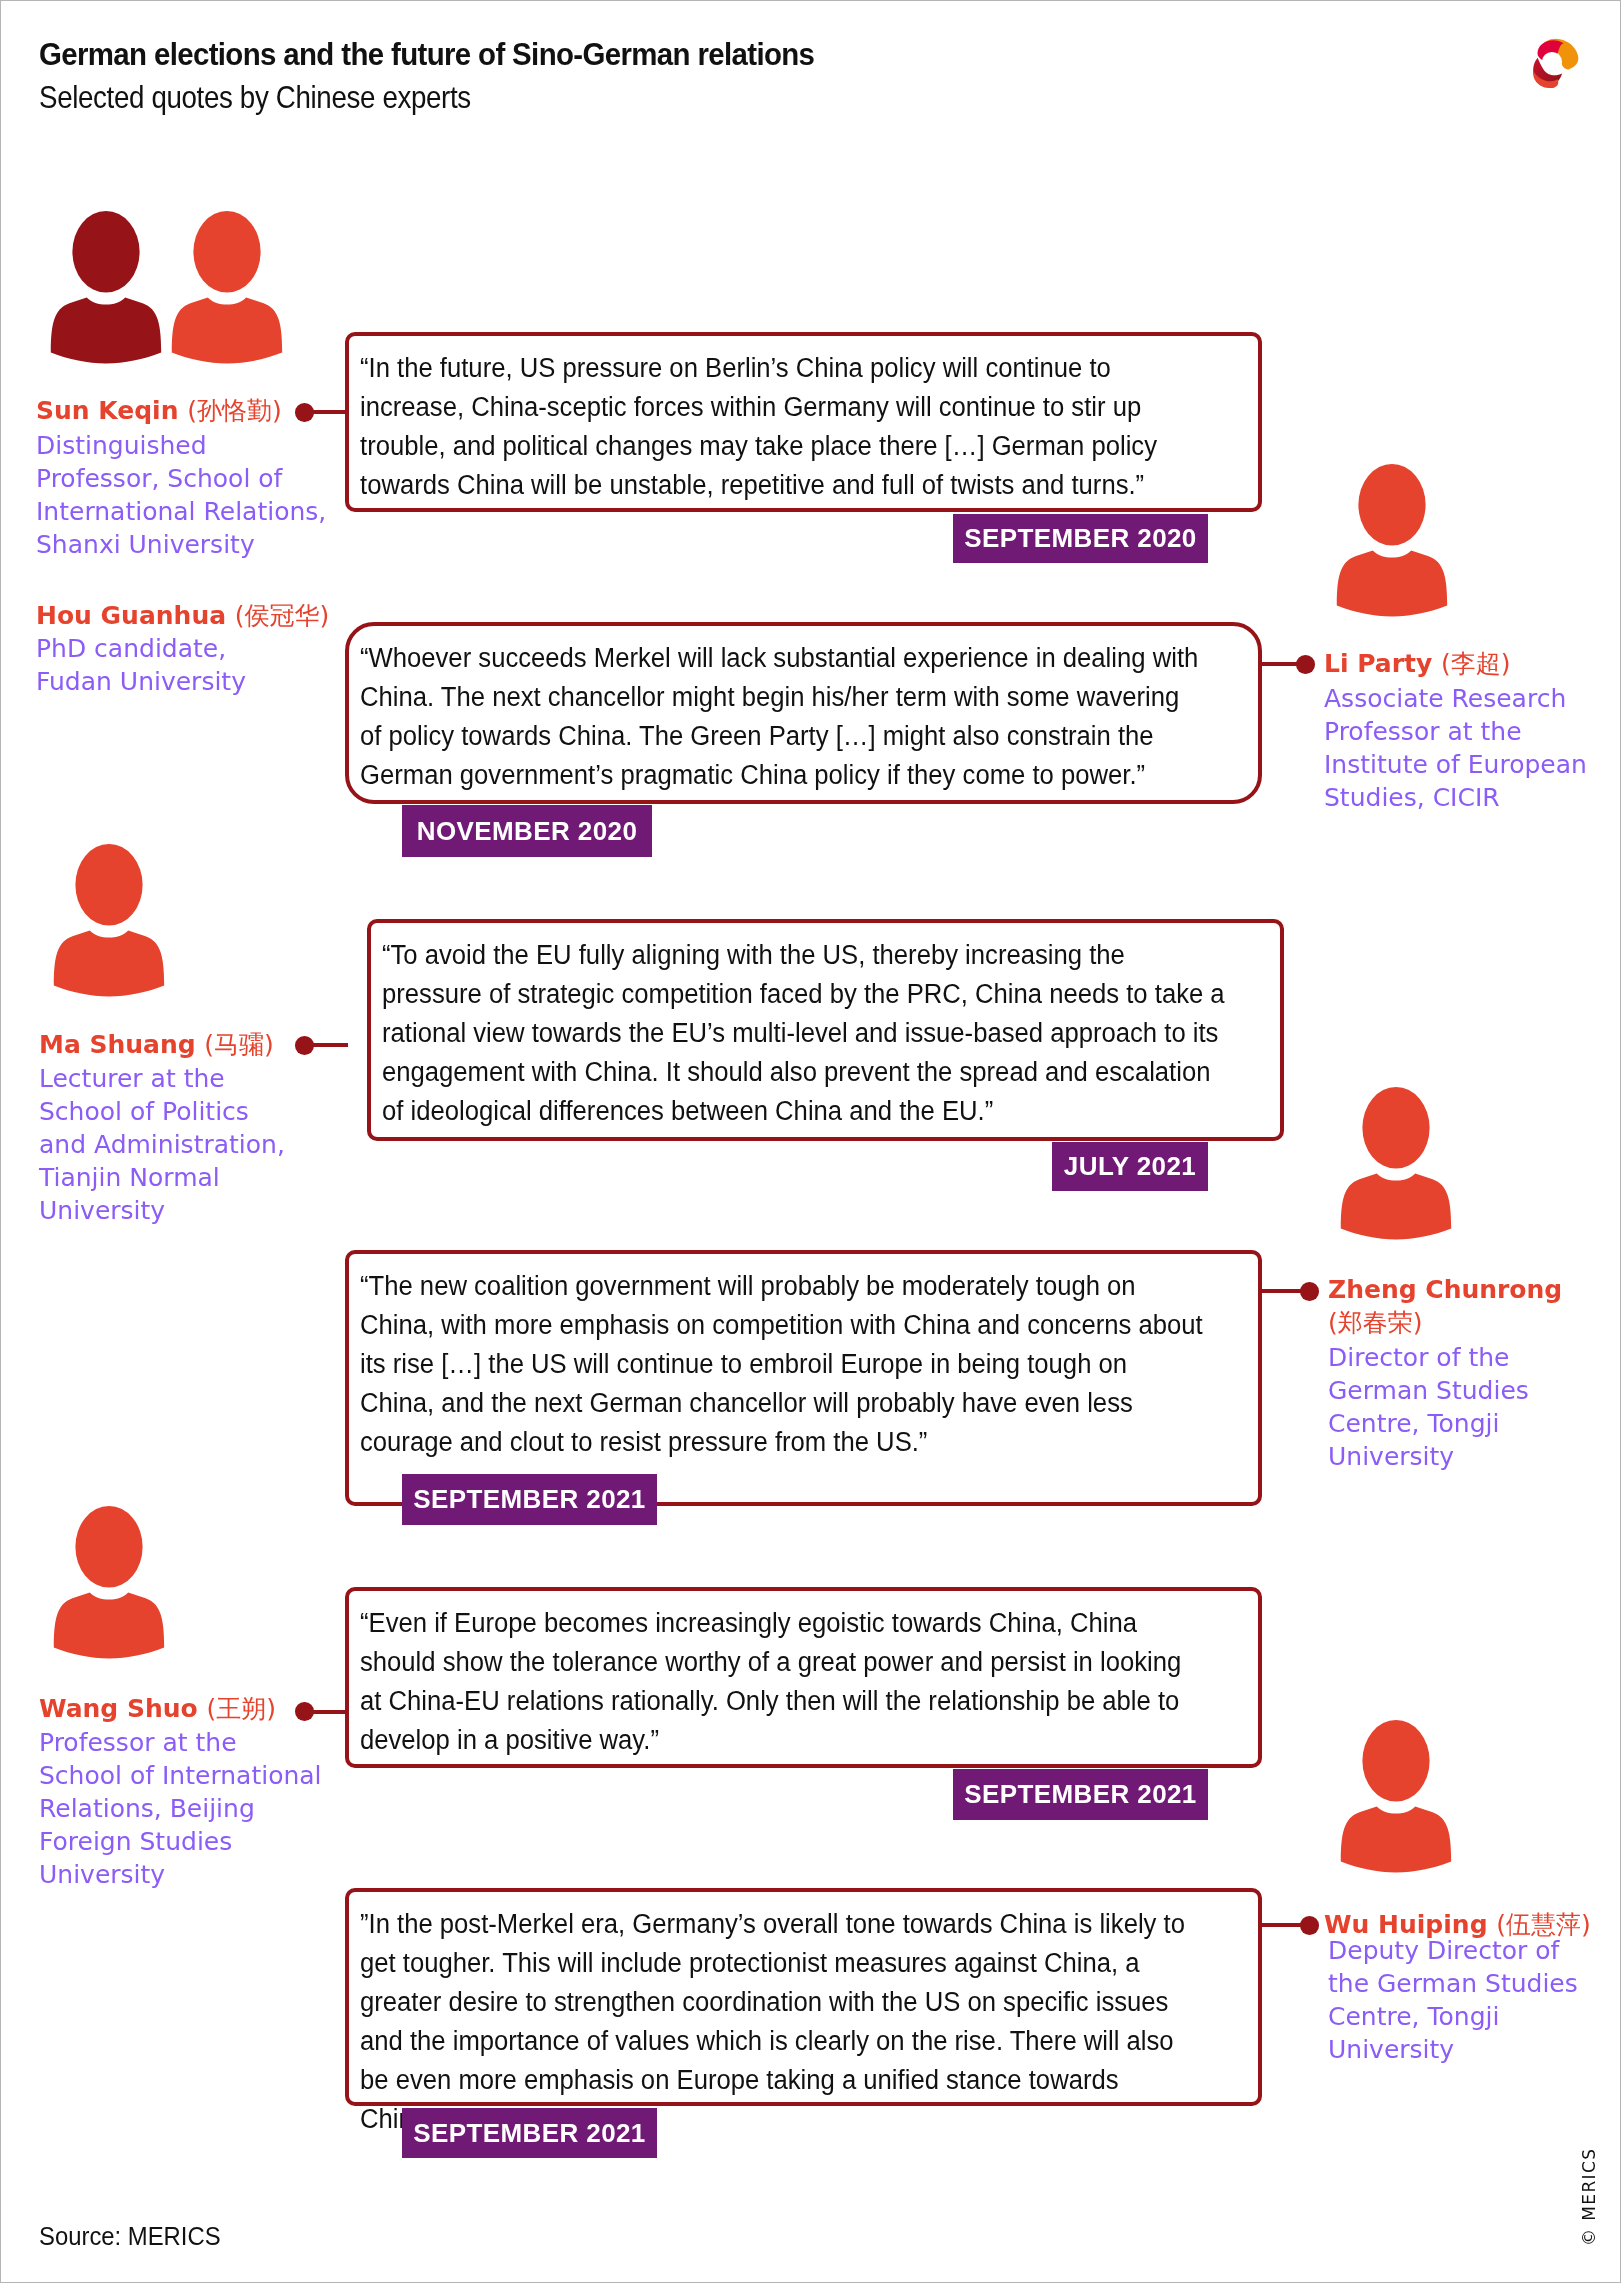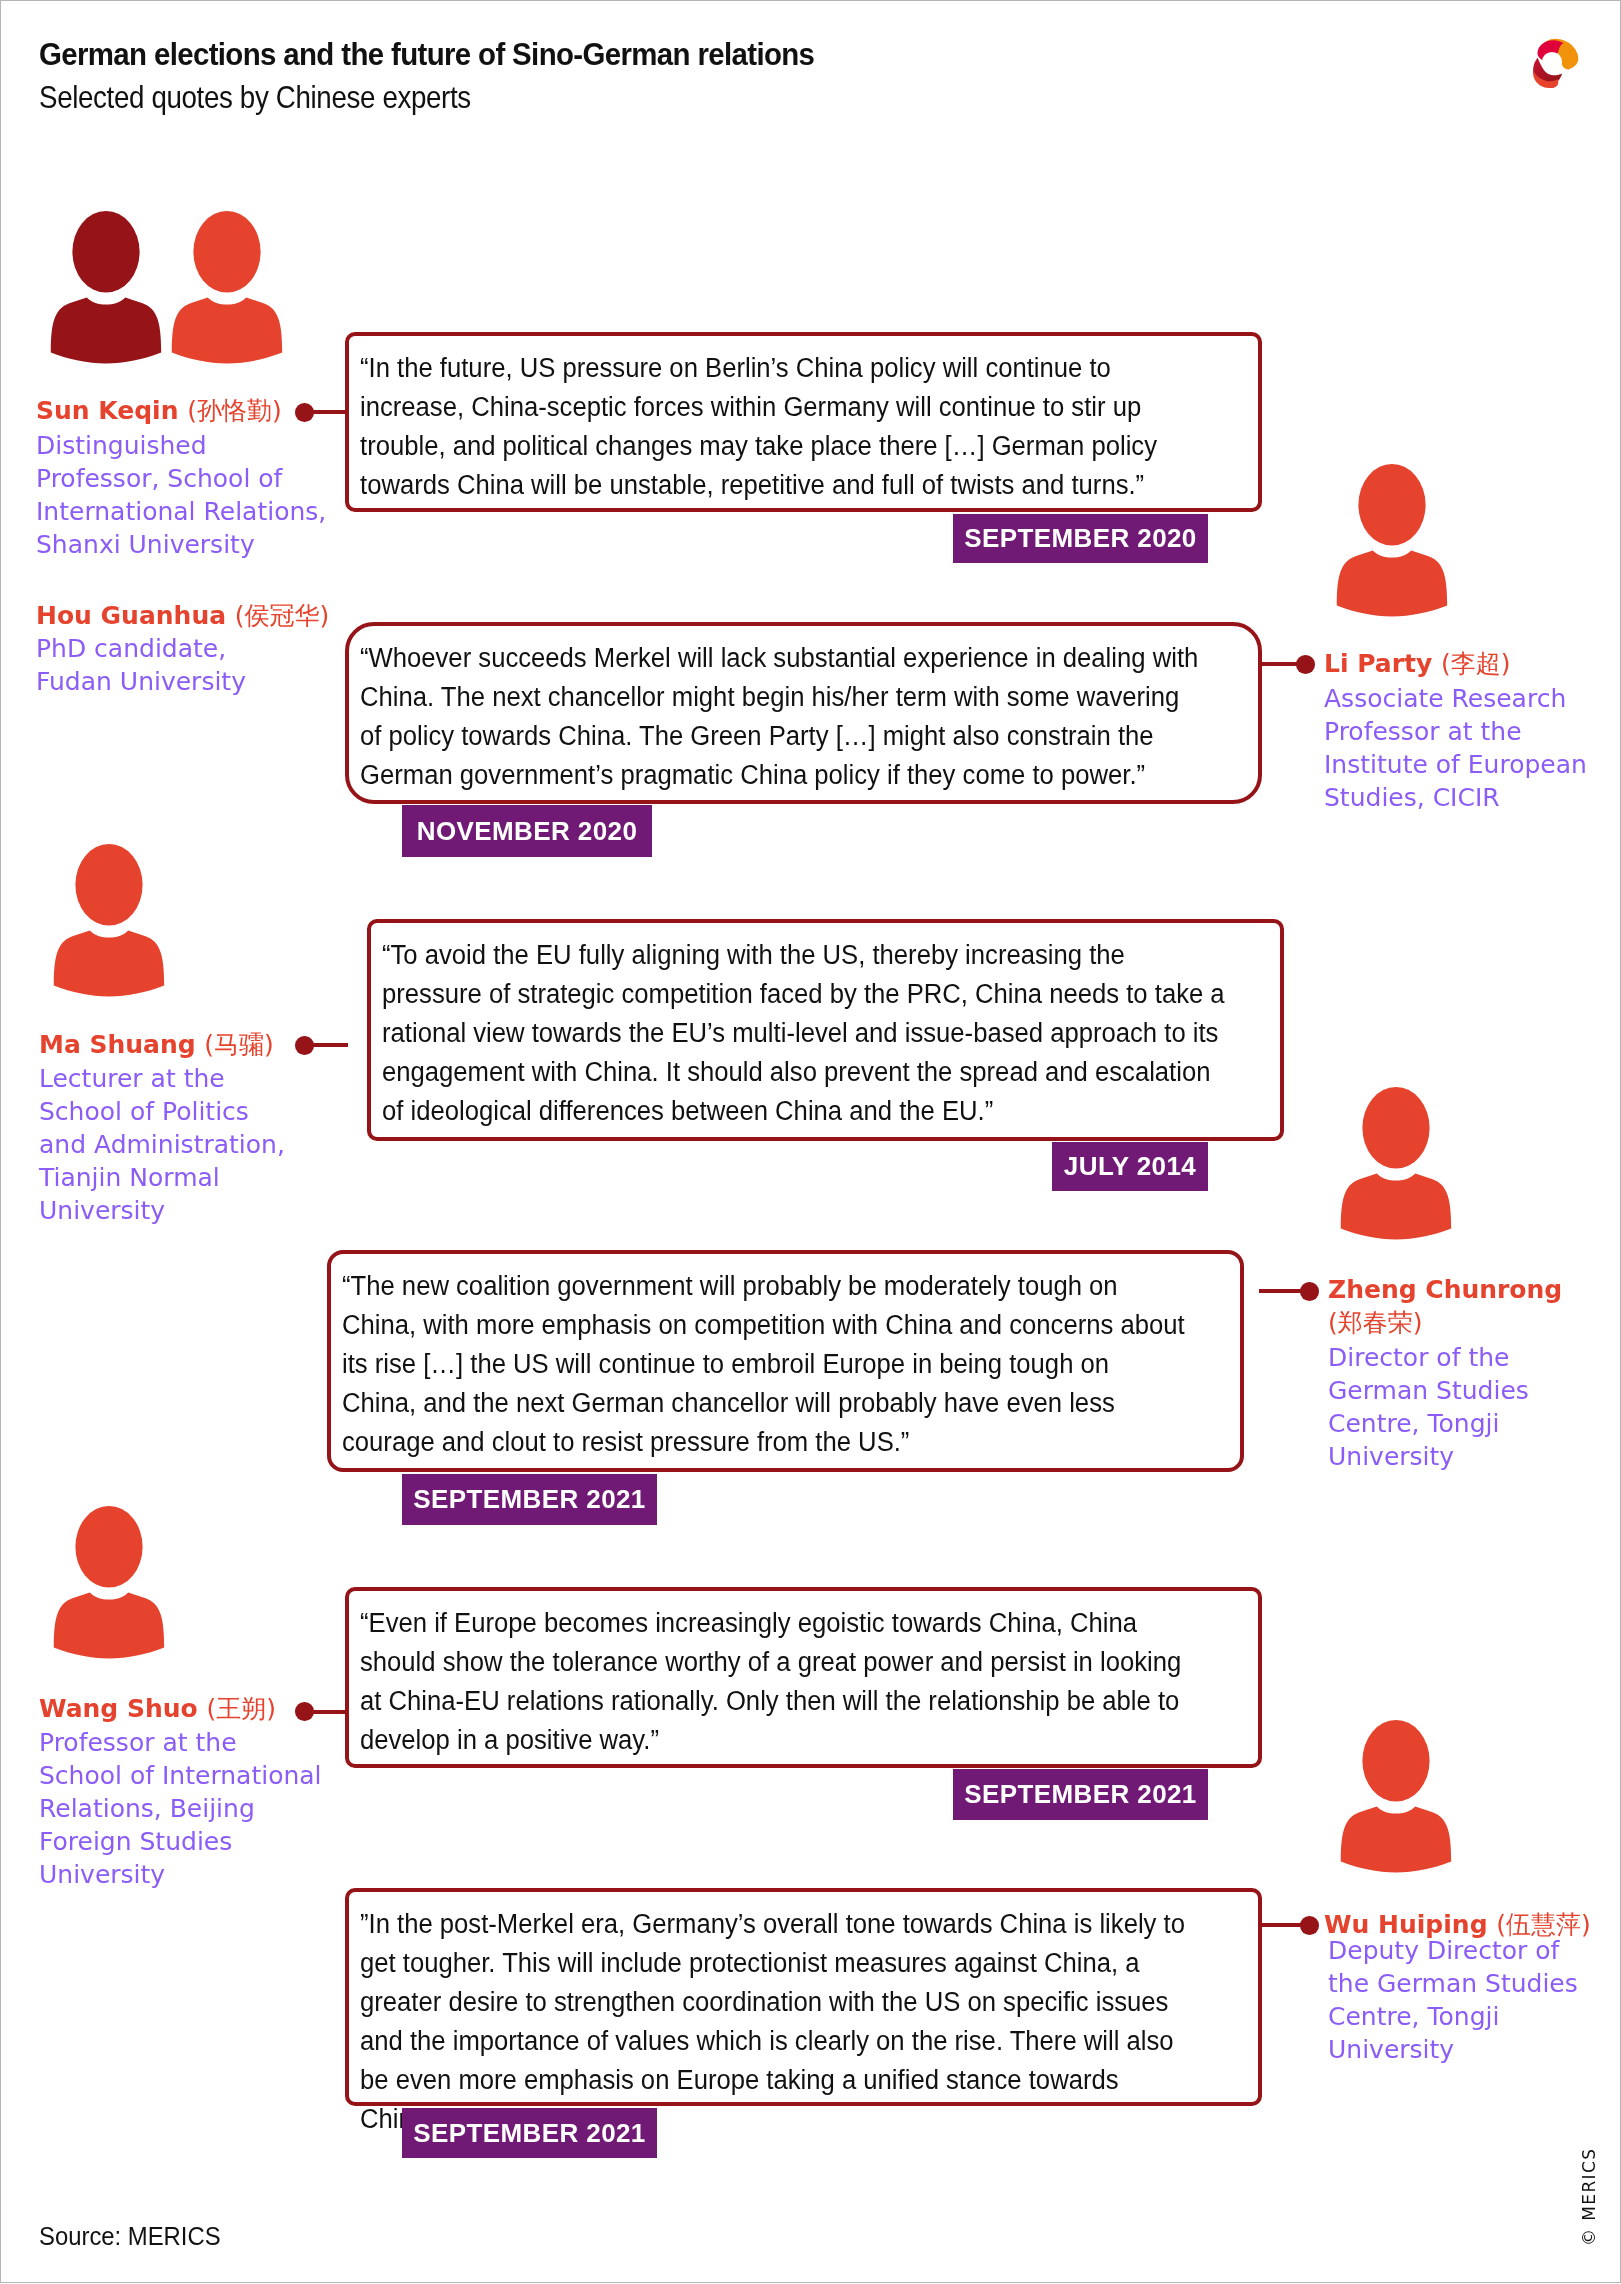--- a/index.html
+++ b/index.html
@@ -157,23 +157,23 @@
 <div class="date" style="left:953px;top:514px;width:255px;height:49px;">SEPTEMBER 2020</div>
 
 <div class="box" style="left:345px;top:622px;width:917px;height:182px;border-radius:29px;">
   <div class="txt">“Whoever succeeds Merkel will lack substantial experience in dealing with China. The next chancellor might begin his/her term with some wavering of policy towards China. The Green Party […] might also constrain the German government’s pragmatic China policy if they come to power.”</div>
 </div>
 <div class="date" style="left:402px;top:805px;width:250px;height:52px;">NOVEMBER 2020</div>
 
 <div class="box" style="left:345px;top:919px;width:917px;height:222px;margin-left:22px;">
   <div class="txt">“To avoid the EU fully aligning with the US, thereby increasing the pressure of strategic competition faced by the PRC, China needs to take a rational view towards the EU’s multi-level and issue-based approach to its engagement with China. It should also prevent the spread and escalation of ideological differences between China and the EU.”</div>
 </div>
-<div class="date" style="left:1052px;top:1142px;width:156px;height:49px;">JULY 2014</div>
+<div class="date" style="left:1052px;top:1142px;width:156px;height:49px;">JULY 2021</div>
 
-<div class="box" style="left:327px;top:1250px;width:917px;height:222px;border-radius:16px;">
+<div class="box" style="left:345px;top:1250px;width:917px;height:256px;">
   <div class="txt">“The new coalition government will probably be moderately tough on China, with more emphasis on competition with China and concerns about its rise […] the US will continue to embroil Europe in being tough on China, and the next German chancellor will probably have even less courage and clout to resist pressure from the US.”</div>
 </div>
 <div class="date" style="left:402px;top:1474px;width:255px;height:51px;">SEPTEMBER 2021</div>
 
 <div class="box" style="left:345px;top:1587px;width:917px;height:181px;">
   <div class="txt">“Even if Europe becomes increasingly egoistic towards China, China should show the tolerance worthy of a great power and persist in looking at China-EU relations rationally. Only then will the relationship be able to develop in a positive way.”</div>
 </div>
 <div class="date" style="left:953px;top:1769px;width:255px;height:51px;">SEPTEMBER 2021</div>
 
 <div class="box" style="left:345px;top:1888px;width:917px;height:218px;">

